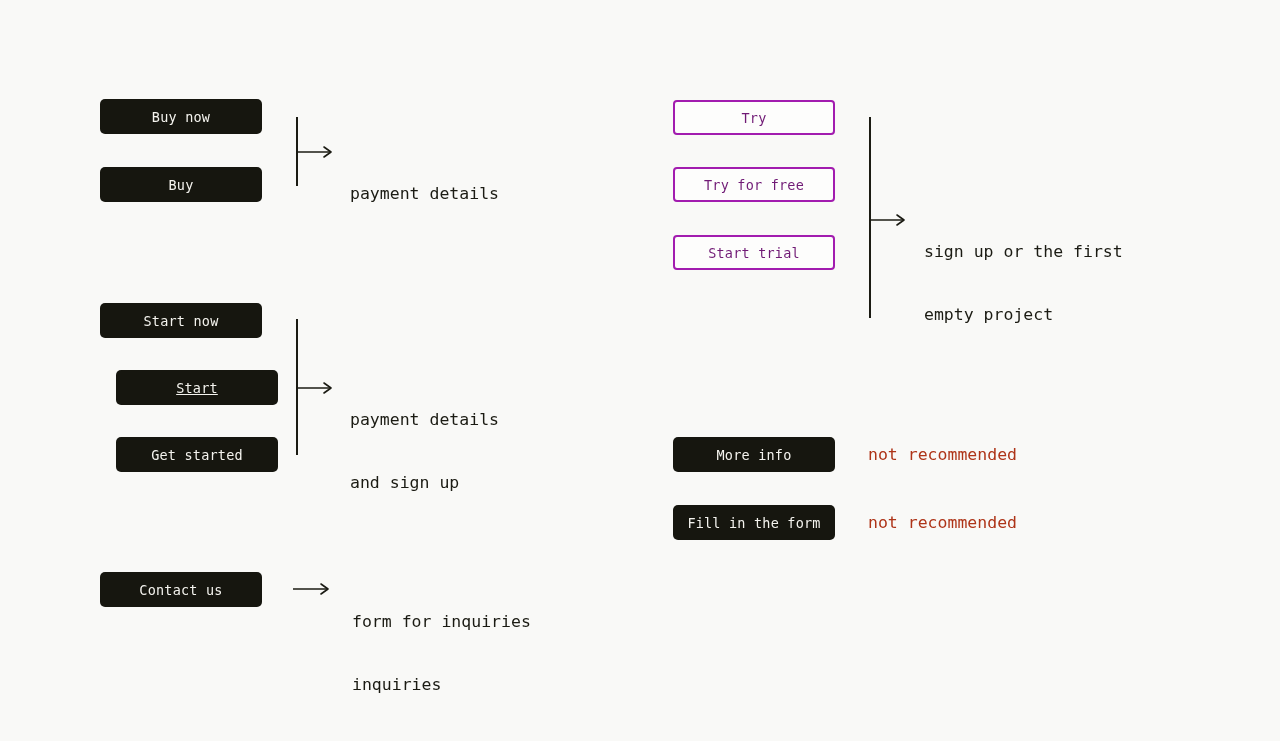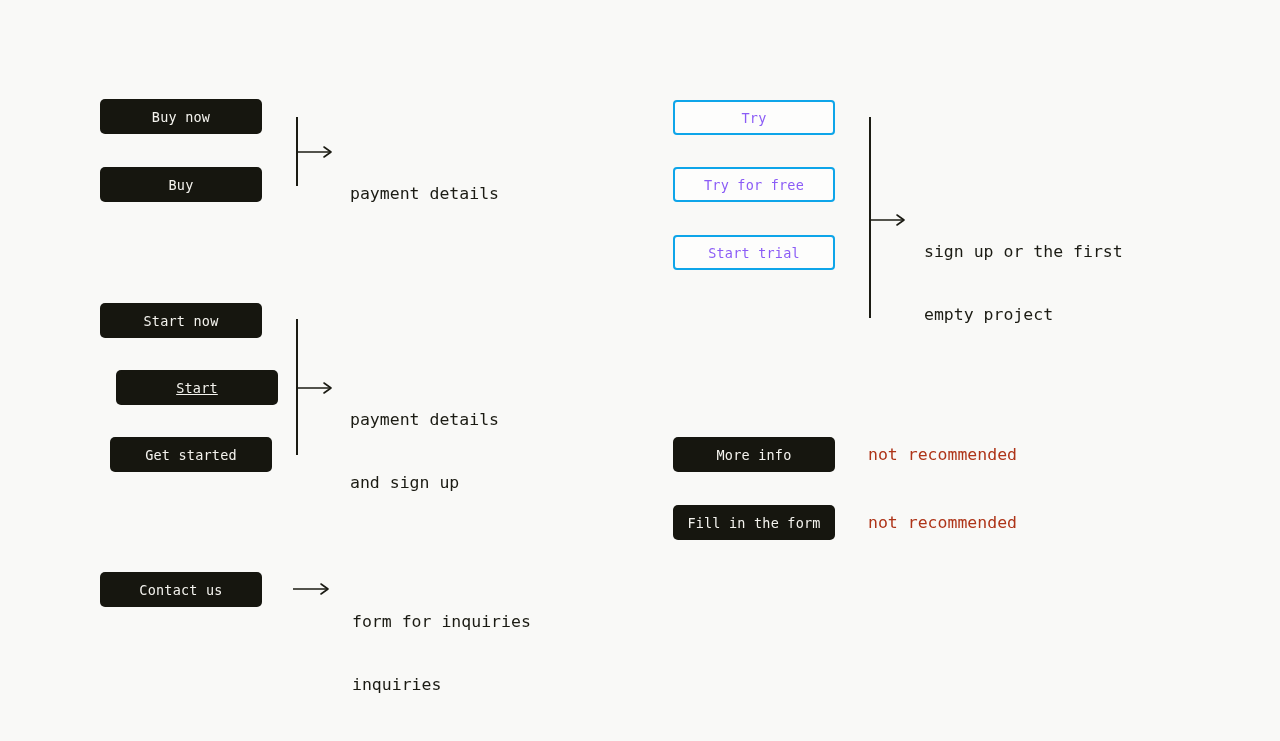--- a/index.html
+++ b/index.html
@@ -26,22 +26,22 @@
     letter-spacing: 0.2px;
     border-radius: 5px;
     white-space: nowrap;
   }
   .btn.dark {
     background: #16160f;
     color: #f4f3ee;
   }
   .btn.light {
     background: #fdfdfc;
-    color: #8b5cf6;
-    border: 2px solid #0ea5e9;
+    color: #701a75;
+    border: 2px solid #a21caf;
     border-radius: 4px;
   }
   .vline {
     position: absolute;
     width: 1.6px;
     background: #1b1b13;
   }
   .arrow {
     position: absolute;
     width: 42px;
@@ -75,21 +75,21 @@
   <svg class="arrow" style="left:296px; top:145px;" viewBox="0 0 42 14">
     <path d="M0 7 H 34" stroke="#1b1b13" stroke-width="1.6" fill="none"></path>
     <path d="M28 2 L35 7 L28 12" stroke="#1b1b13" stroke-width="1.6" fill="none" stroke-linecap="round" stroke-linejoin="round"></path>
   </svg>
   <div class="annot" style="left:350px; top:141px;">
     <span>payment details</span>
   </div>
 
   <div class="btn dark" style="left:100px; top:303px;">Start now</div>
   <div class="btn dark" style="left:116px; top:370px;text-decoration:underline;">Start</div>
-  <div class="btn dark" style="left:110px; top:437px;">Get started</div>
+  <div class="btn dark" style="left:116px; top:437px;">Get started</div>
 
   <div class="vline" style="left:296px; top:319px; height:136px;"></div>
   <svg class="arrow" style="left:296px; top:381px;" viewBox="0 0 42 14">
     <path d="M0 7 H 34" stroke="#1b1b13" stroke-width="1.6" fill="none"></path>
     <path d="M28 2 L35 7 L28 12" stroke="#1b1b13" stroke-width="1.6" fill="none" stroke-linecap="round" stroke-linejoin="round"></path>
   </svg>
   <div class="annot" style="left:350px; top:367px;">
     <span>payment details</span>
     <span>and sign up</span>
   </div>

